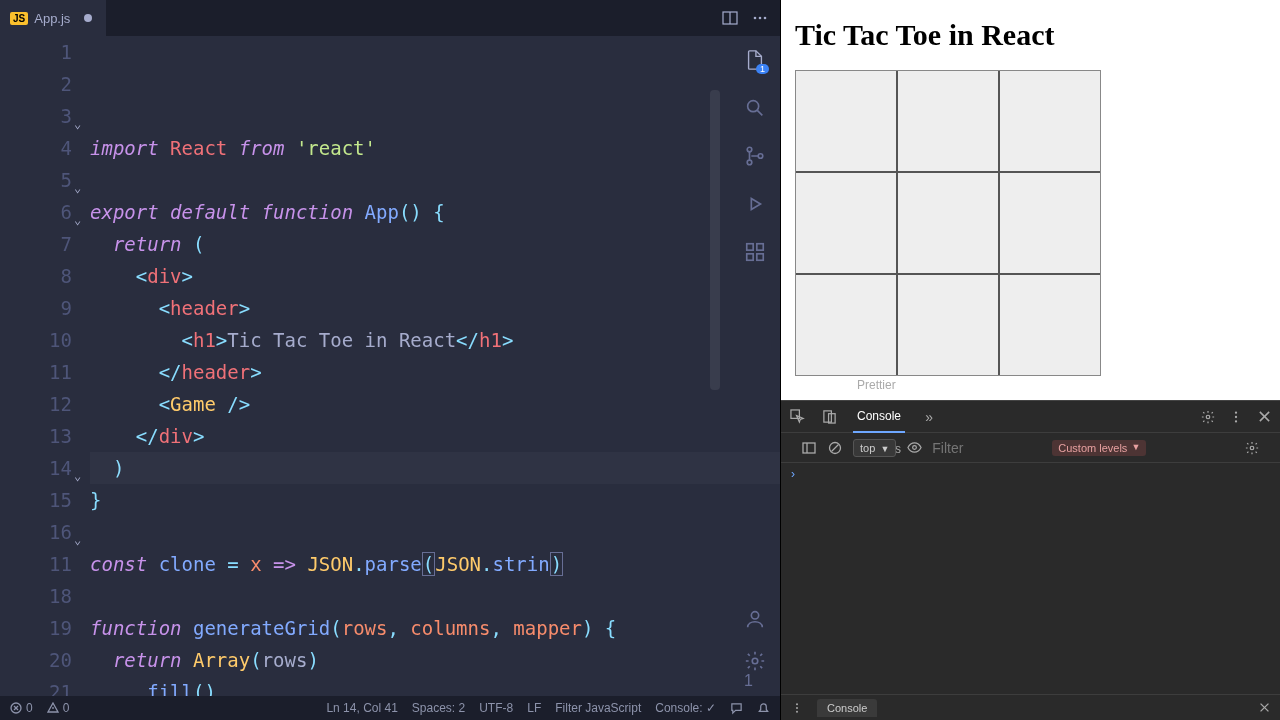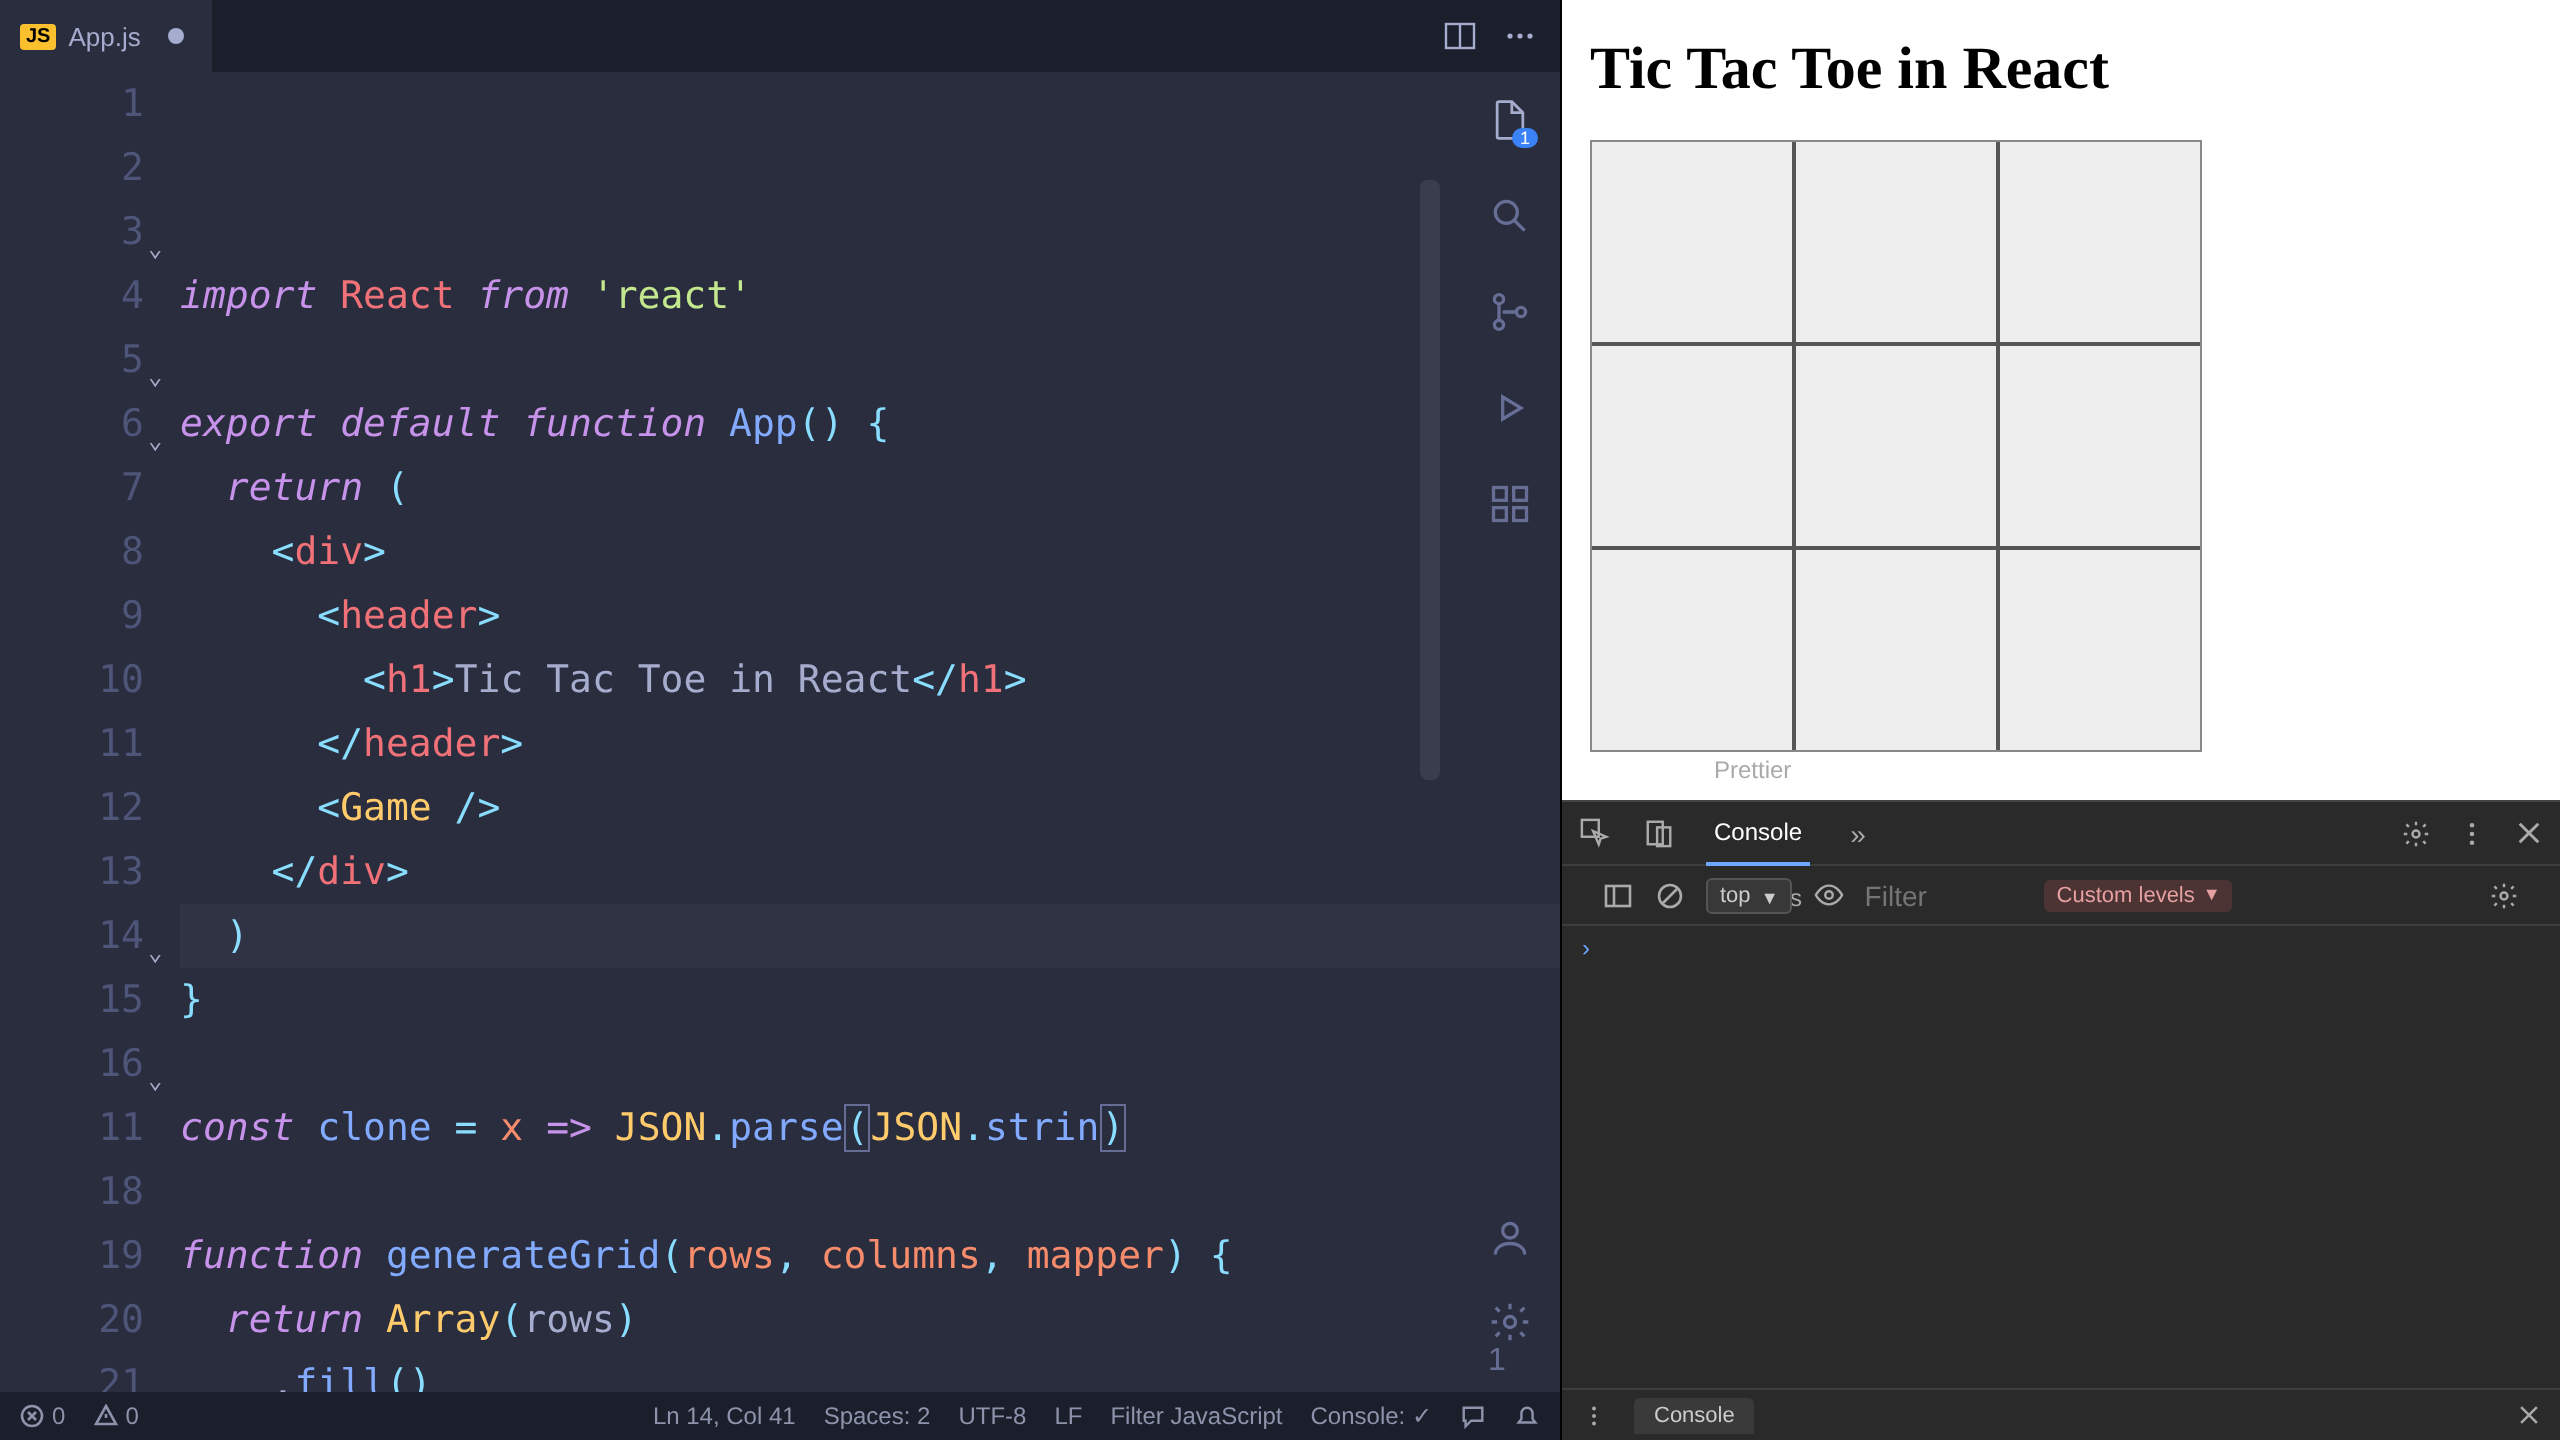--- a/index.html
+++ b/index.html
@@ -48,21 +48,21 @@
 .ttt-cell { background: #eee; }
 .devtools { height: 320px; background: #2a2a2a; color: #ccc; display: flex; flex-direction: column; border-top: 1px solid #444; font-size: 12px; }
 .dt-tabs { height: 32px; display: flex; align-items: center; padding: 0 8px; gap: 16px; border-bottom: 1px solid #3d3d3d; }
 .dt-tab { color: #aaa; padding: 0 4px; height: 32px; display: flex; align-items: center; }
 .dt-tab.active { color: #fff; border-bottom: 2px solid #6ea7ff; }
 .dt-right { margin-left: auto; display: flex; gap: 12px; align-items: center; color: #aaa; }
 .dt-toolbar { height: 30px; display: flex; align-items: center; gap: 10px; padding: 0 20px; border-bottom: 1px solid #3d3d3d; }
 .dt-select { background: #383838; color: #ccc; border: 1px solid #555; font-size: 11px; padding: 2px 20px 2px 6px; border-radius: 3px; position: relative; }
 .dt-caret { position: absolute; right: 6px; top: 4px; font-size: 9px; }
 .dt-filter { background: transparent; border: none; color: #888; font-size: 14px; width: 80px; }
-.dt-levels { background: #4d3434; color: #e6a0a0; padding: 2px 6px; font-size: 11px; border-radius: 3px; display: flex; gap: 4px; align-items: flex-start; }
+.dt-levels { background: #4d3434; color: #e6a0a0; padding: 2px 6px; font-size: 11px; border-radius: 3px; display: flex; gap: 4px; align-items: flex-start; margin-left: 30px; }
 .dt-body { flex: 1; padding: 4px 10px; }
 .dt-prompt { color: #6ea7ff; }
 .dt-drawer { height: 26px; border-top: 1px solid #3d3d3d; display: flex; align-items: center; padding: 0 8px; gap: 12px; }
 .dt-drawer .dtab { background: #3a3a3a; padding: 3px 10px; border-radius: 3px 3px 0 0; font-size: 11px; }
 svg { display: block; }
 </style>
 </head>
 <body>
 
 <div class="editor-pane">

